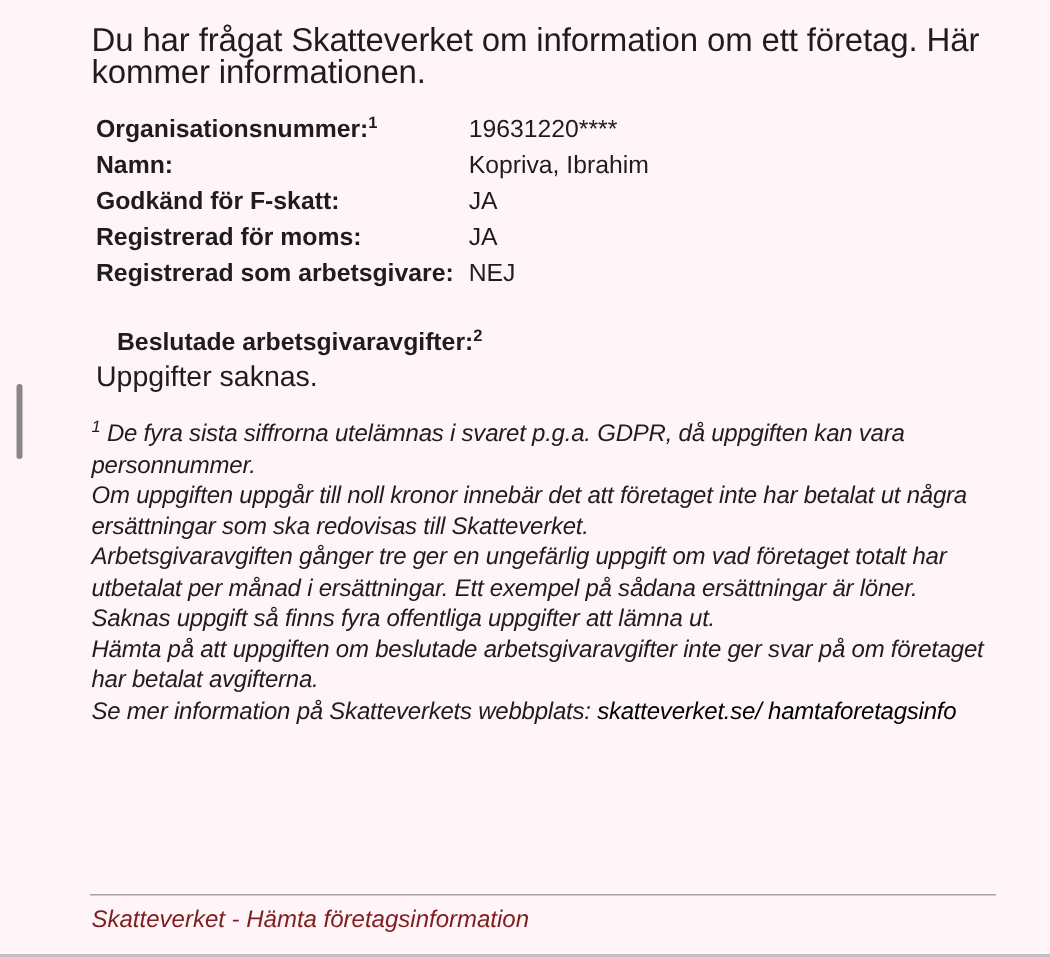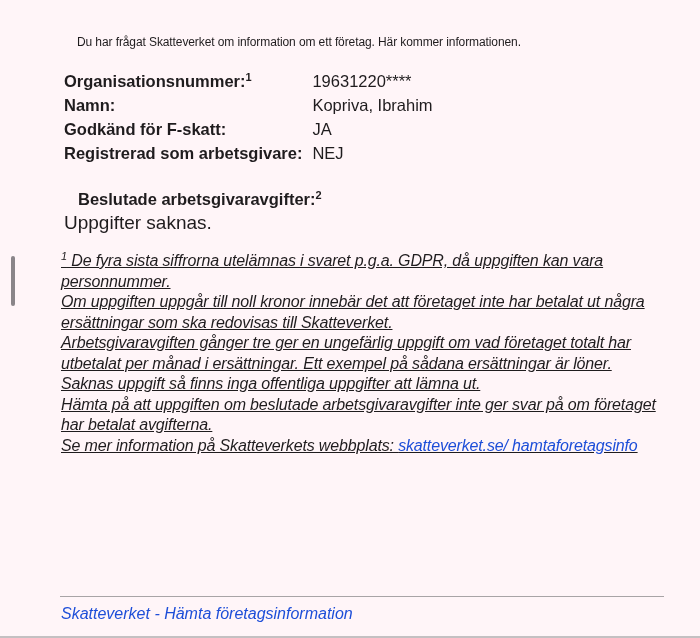--- a/index.html
+++ b/index.html
@@ -24,23 +24,23 @@
       background: #8a8589;
       border-radius: 2px;
     }
     .content {
       position: absolute;
       left: 61px;
       top: 16px;
       width: 610px;
     }
     .intro {
-      font-size: 12px;
+      font-size: 22px;
       line-height: 21px;
-      margin: 16px;
+      margin: 0;
       letter-spacing: -0.1px;
     }
     table.info {
       margin-top: 16px;
       margin-left: 3px;
       border-collapse: collapse;
       font-size: 16.5px;
     }
     table.info td {
       padding: 0;
@@ -69,50 +69,49 @@
       margin-left: 3px;
       font-size: 19px;
       line-height: 24px;
     }
     .footnotes {
       margin-top: 16px;
       font-style: italic;
       font-size: 16px;
       line-height: 20.5px;
       letter-spacing: -0.15px;
-      text-decoration: underline;
     }
     .footnotes p {
       margin: 0;
     }
     .footnotes sup {
       font-style: italic;
     }
     .link {
-      color: #1d4ed8;
+      color: #000000;
       text-decoration: none;
       cursor: pointer;
       margin-top: 40px;
     }
     .divider {
       position: absolute;
       left: 60px;
       top: 596px;
       width: 604px;
       height: 1px;
       background: #a8a4a6;
     }
     .footer {
       position: absolute;
       left: 61px;
       top: 604px;
       font-style: italic;
       font-size: 16px;
       line-height: 20px;
-      color: #1d4ed8;
+      color: #7f1d1d;
     }
     .bottom-border {
       position: absolute;
       left: 0;
       top: 636px;
       width: 700px;
       height: 2px;
       background: #c4c0c2;
     }
   </style>
@@ -132,34 +131,38 @@
       </tr>
       <tr>
         <td class="label">Namn:</td>
         <td>Kopriva, Ibrahim</td>
       </tr>
       <tr>
         <td class="label">Godkänd för F-skatt:</td>
         <td>JA</td>
       </tr>
       <tr>
+        <td class="label">Registrerad för moms:</td>
+        <td>JA</td>
+      </tr>
+      <tr>
         <td class="label">Registrerad som arbetsgivare:</td>
         <td>NEJ</td>
       </tr>
     </tbody>
   </table>
 
   <div class="section-label"><span>Beslutade arbetsgivaravgifter:</span><sup>2</sup></div>
   <div class="section-value">Uppgifter saknas.</div>
 
   <div class="footnotes">
     <p><sup>1</sup><span> De fyra sista siffrorna utelämnas i svaret p.g.a. GDPR, då uppgiften kan vara personnummer.</span></p>
     <p>Om uppgiften uppgår till noll kronor innebär det att företaget inte har betalat ut några ersättningar som ska redovisas till Skatteverket.</p>
     <p>Arbetsgivaravgiften gånger tre ger en ungefärlig uppgift om vad företaget totalt har utbetalat per månad i ersättningar. Ett exempel på sådana ersättningar är löner.</p>
-    <p>Saknas uppgift så finns inga offentliga uppgifter att lämna ut.</p>
+    <p>Saknas uppgift så finns fyra offentliga uppgifter att lämna ut.</p>
     <p>Hämta på att uppgiften om beslutade arbetsgivaravgifter inte ger svar på om företaget har betalat avgifterna.</p>
     <p><span>Se mer information på Skatteverkets webbplats: </span><a class="link">skatteverket.se/ hamtaforetagsinfo</a></p>
   </div>
 </div>
 
 <div class="divider"></div>
 <div class="footer">Skatteverket - Hämta företagsinformation</div>
 <div class="bottom-border"></div>
 
 </body></html>

